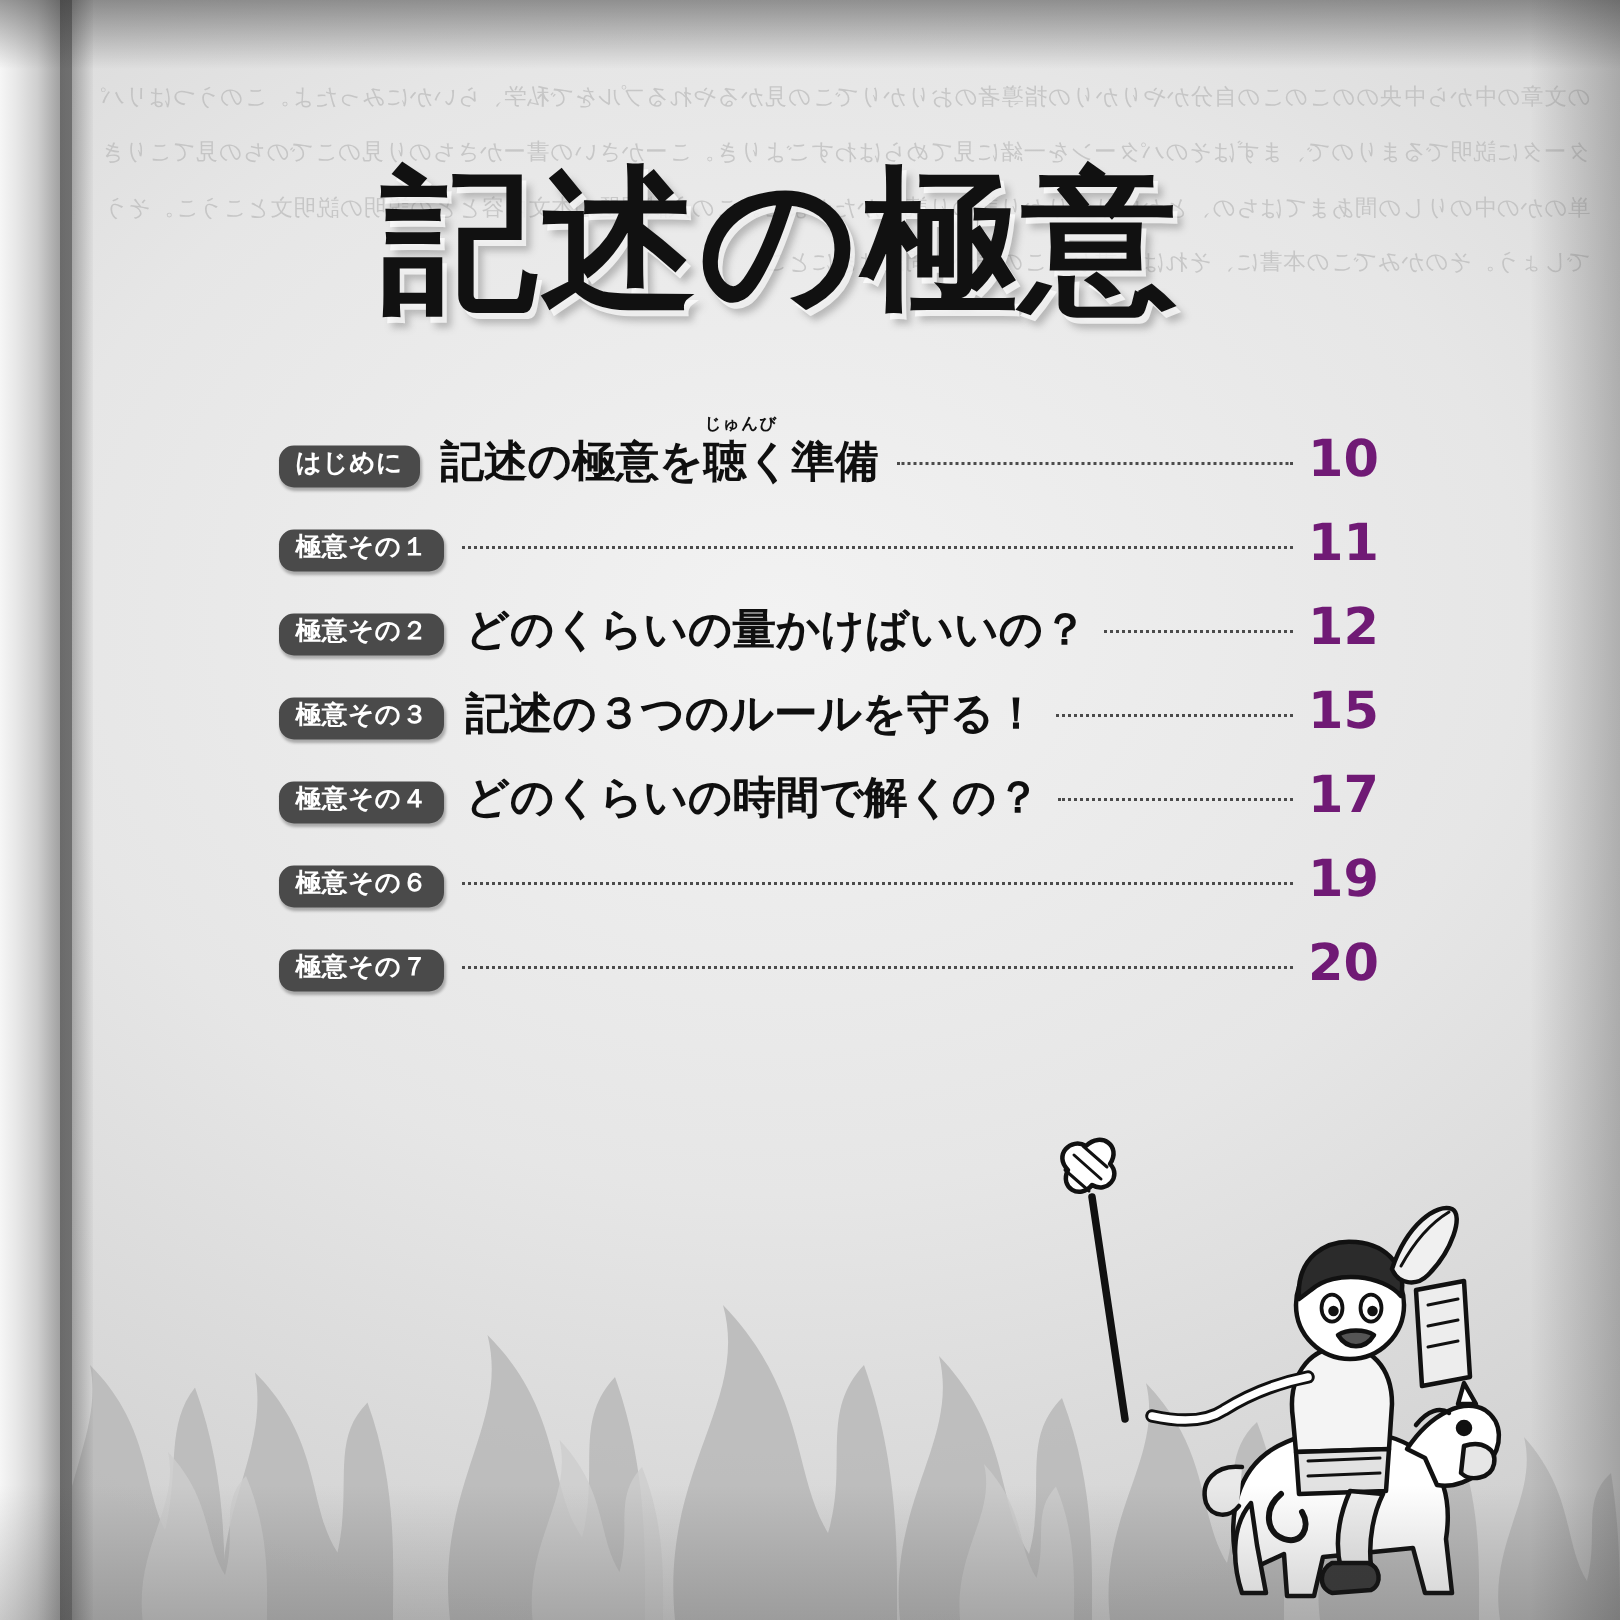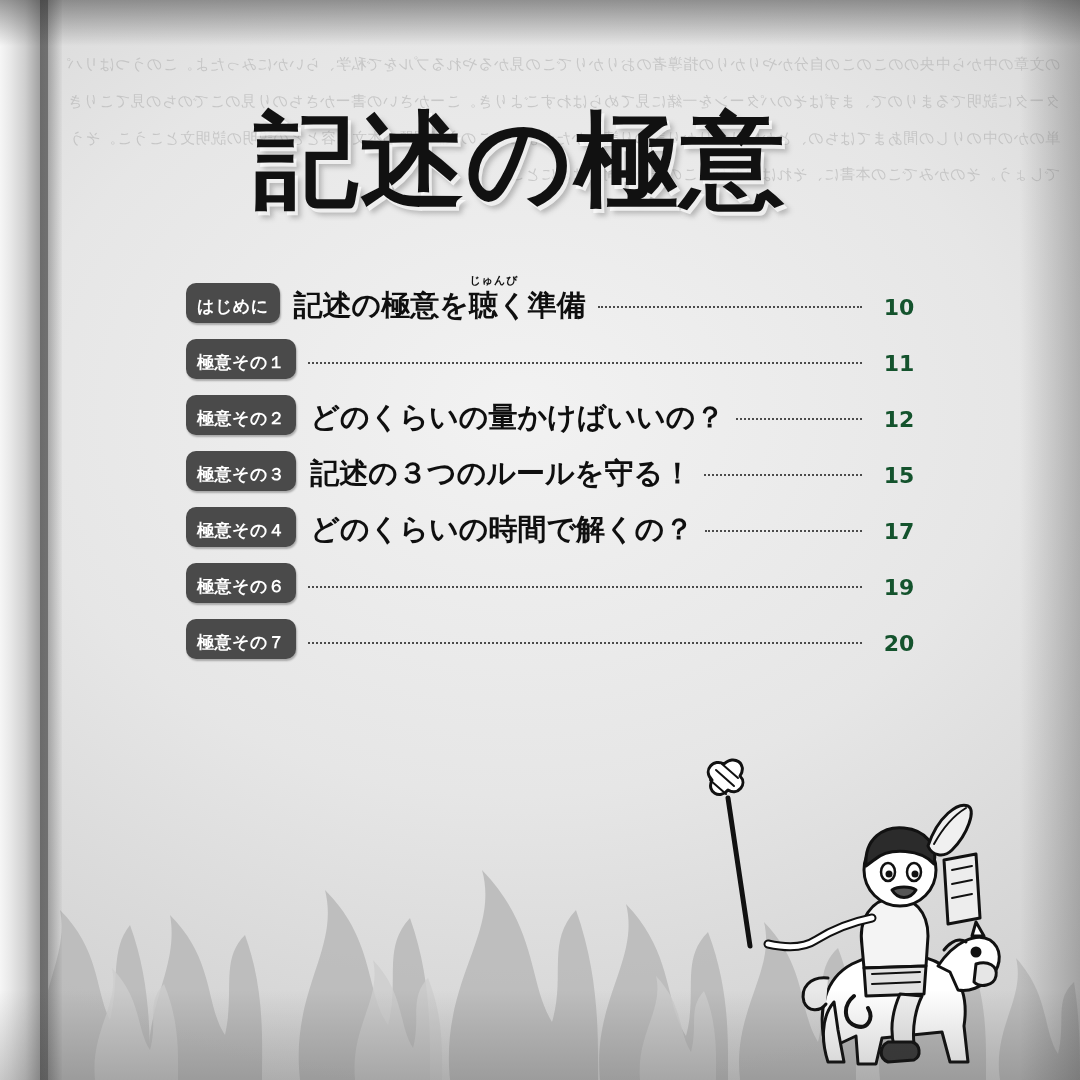--- a/index.html
+++ b/index.html
@@ -98,21 +98,21 @@
     height: 56px;
   }
   .tag {
     flex: none;
     display: inline-block;
     background: #4a4a4a;
     color: #fff;
     font-size: 17px;
     font-weight: 700;
     font-family: "DejaVu Sans", sans-serif;
-    padding: 12px 11px 5px;
+    padding: 0 11px 5px;
     border-radius: 10px;
     letter-spacing: .5px;
     box-shadow: 1px 2px 2px rgba(0,0,0,.28);
     position: relative;
     top: -3px;
   }
   .entry-title {
     flex: none;
     margin-left: 14px;
     font-family: "DejaVu Sans", "Liberation Sans", sans-serif;
@@ -135,25 +135,25 @@
     flex: 1 1 auto;
     margin: 0 10px 0 12px;
     border-bottom: 2.5px dotted #4b4b4b;
     position: relative;
     top: -7px;
     min-width: 30px;
   }
   .page-no {
     flex: none;
     width: 54px;
-    text-align: center;
+    text-align: left;
     font-family: "DejaVu Sans", sans-serif;
-    font-size: 22px;
+    font-size: 34px;
     font-weight: 700;
-    color: #14532d;
+    color: #701a75;
   }
 
   
   .mascot { position: absolute; right: 74px; bottom: 0px; width: 330px; height: 330px; }
 </style>
 </head>
 <body>
 
 <div id="page">
 

